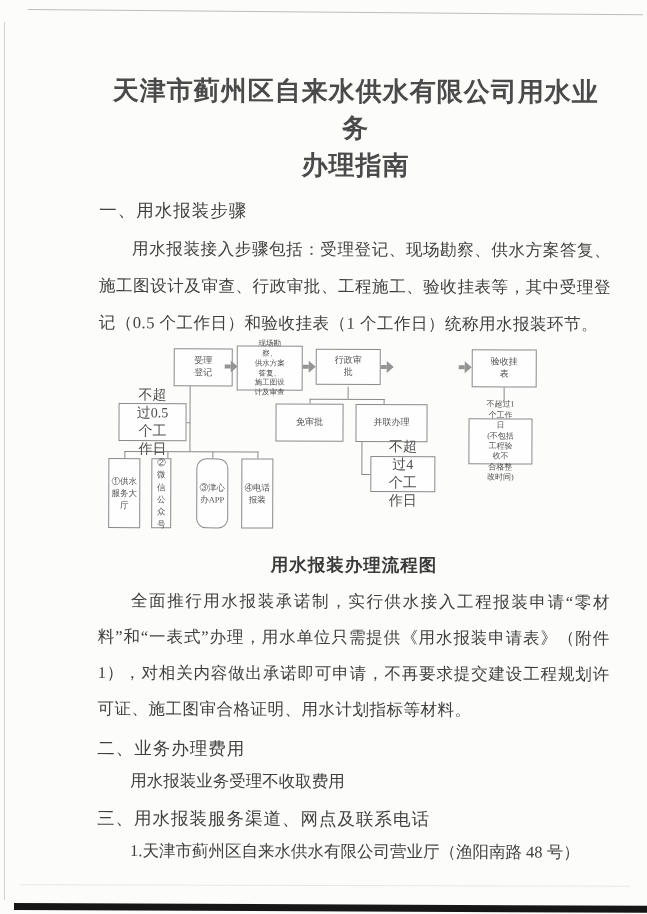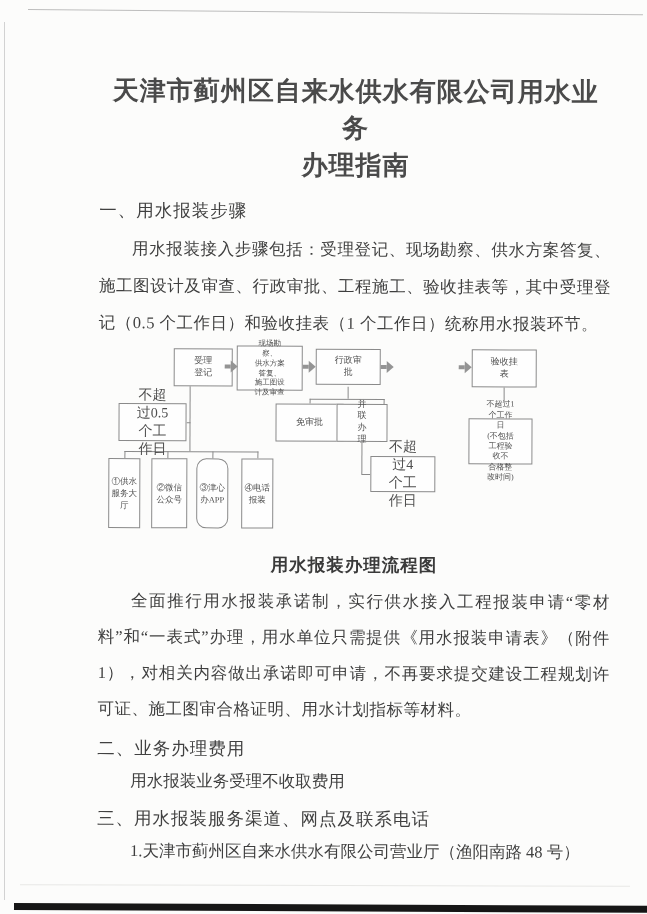--- a/index.html
+++ b/index.html
@@ -109,31 +109,31 @@
     <div class="cline" style="left:188px; top:79px; width:4px; height:1px;"></div>
     <div class="cline" style="left:126px; top:108px; width:134px; height:1px;"></div>
     <div class="cline" style="left:126px; top:108px; width:1px; height:7px;"></div>
     <div class="cline" style="left:169px; top:108px; width:1px; height:7px;"></div>
     <div class="cline" style="left:214px; top:108px; width:1px; height:7px;"></div>
     <div class="cline" style="left:259px; top:108px; width:1px; height:7px;"></div>
 
     <div class="fbox note" style="left:120px; top:60px; width:68px; height:38px;">不超过0.5个工作日</div>
 
     <div class="fbox chan" style="left:110px; top:115px; width:32px; height:70px;">①供水服务大厅</div>
-    <div class="fbox chan" style="left:153px; top:115px; width:36px; height:70px;">②微信公众号</div>
+    <div class="fbox chan" style="left:153px; top:115px; width:20px; height:70px;">②微信公众号</div>
     <div class="fbox chan" style="left:198px; top:115px; width:32px; height:70px;border-radius:10px;">③津心办APP</div>
     <div class="fbox chan" style="left:243px; top:115px; width:32px; height:70px;">④电话报装</div>
 
     <div class="cline" style="left:349px; top:43px; width:1px; height:12px;"></div>
     <div class="cline" style="left:311px; top:55px; width:75px; height:1px;"></div>
     <div class="cline" style="left:311px; top:55px; width:1px; height:5px;"></div>
     <div class="cline" style="left:385px; top:55px; width:1px; height:5px;"></div>
 
     <div class="fbox" style="left:277px; top:60px; width:68px; height:38px;">免审批</div>
-    <div class="fbox" style="left:338px; top:60px; width:51px; height:38px;font-family:Liberation Mono, monospace;">并联办理</div>
+    <div class="fbox" style="left:357px; top:60px; width:72px; height:38px;">并联办理</div>
 
     <div class="cline" style="left:363px; top:98px; width:1px; height:32px;"></div>
     <div class="cline" style="left:363px; top:130px; width:9px; height:1px;"></div>
     <div class="fbox note" style="left:372px; top:112px; width:65px; height:36px;">不超过4个工作日</div>
 
     <div class="cline" style="left:505px; top:43px; width:1px; height:15px;"></div>
     <div class="fbox" style="left:470px; top:58px; width:64px; height:46px; font-size:8px;margin-top:16px;">
       <span class="ln">不超过1个工作日</span>
       <span class="ln">(不包括工程验收不</span>
       <span class="ln">合格整改时间)</span>

